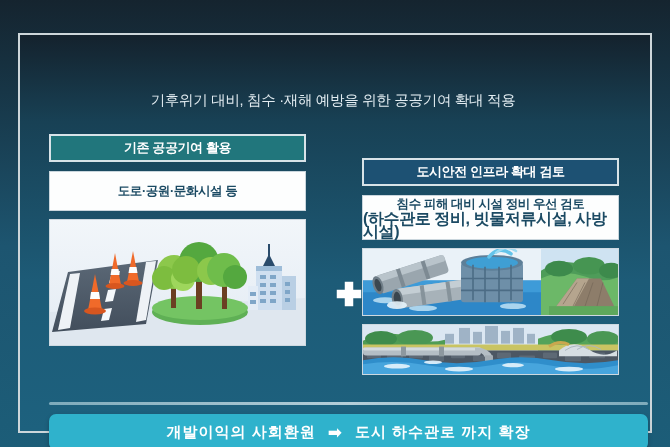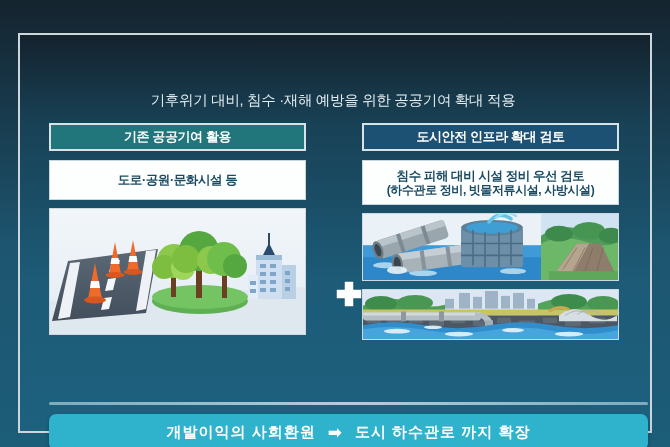--- a/index.html
+++ b/index.html
@@ -17,37 +17,37 @@
     background:linear-gradient(180deg,#14222d 0%,#184155 22%,#1d5b77 62%,#1d617e 100%);}
 
   
   .title{position:absolute;left:0;right:0;top:18px;text-align:center;
     color:#f2f7fa;font-size:22.5px;font-weight:bold;letter-spacing:-0.5px;
     text-shadow:0 1px 2px rgba(0,0,0,.55);}
   .subtitle{position:absolute;left:0;right:16px;top:56px;text-align:center;
     color:#e3edf2;font-size:14.5px;font-weight:400;letter-spacing:-0.3px;padding-left:12px;}
 
   
-  .col{position:absolute;top:88px;width:257px;}
+  .col{position:absolute;top:99px;width:257px;}
   .col.left{left:29px;}
   .col.right{left:342px;}
 
   .hdr{height:28px;border:2px solid #d8e3e8;box-sizing:border-box;
     display:flex;align-items:center;justify-content:center;
     font-size:13px;font-weight:bold;color:#ffffff;letter-spacing:-0.4px;}
   .hdr.teal{background:#21767c;}
-  .hdr.navy{background:#1d5173;}
+  .hdr.navy{background:#1d5173;margin-top:24px;}
 
   .cap{margin-top:9px;background:#fdfefe;border:1px solid #c9d6dd;box-sizing:border-box;
     display:flex;flex-direction:column;align-items:center;justify-content:center;
     color:#1b4a63;letter-spacing:-0.4px;}
   .cap.left{height:40px;}
   .cap.right{height:45px;}
   .cap .l1{font-size:12.5px;font-weight:bold;line-height:15px;}
-  .cap .l2{font-size:12px;font-weight:bold;line-height:13px;}
+  .cap .l2{font-size:16px;font-weight:bold;line-height:13px;}
 
   .imgbox{margin-top:8px;background:#eef3f8;border:1px solid #ced9e0;box-sizing:border-box;
     overflow:hidden;position:relative;}
   .imgbox.left{height:127px;}
   .imgbox.rtop{height:68px;}
   .imgbox.rbot{height:51px;margin-top:8px;}
 
   
   .plus{position:absolute;left:313px;top:243px;width:32px;height:32px;}
 

